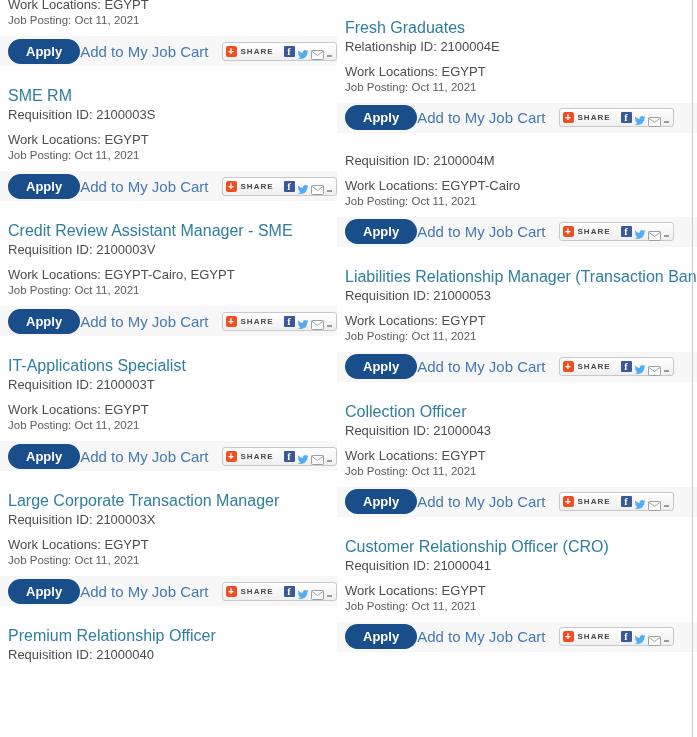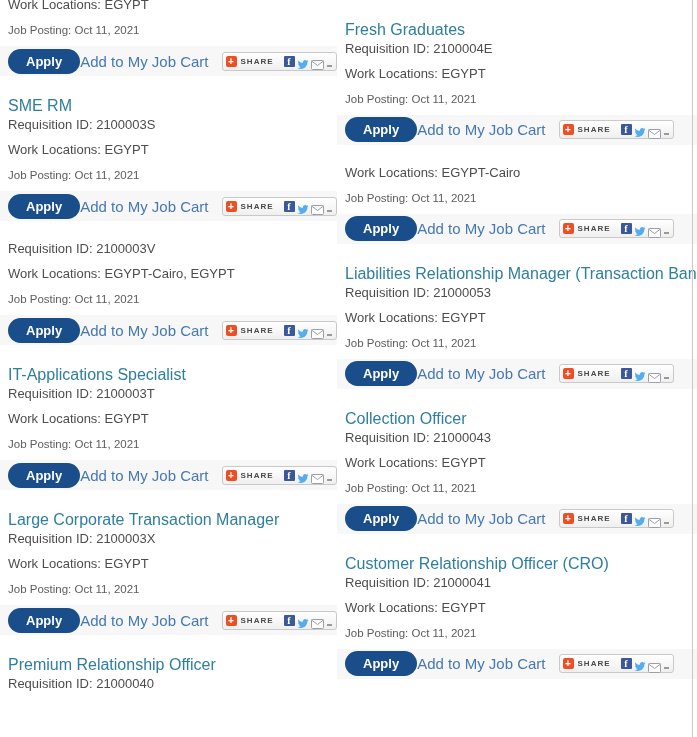--- a/index.html
+++ b/index.html
@@ -13,21 +13,21 @@
   .col{box-sizing:border-box;}
   .col-left{flex:0 0 337px;width:337px;}
   .col-right{flex:1 1 auto;min-width:0;padding-top:6px;}
   .job-item{margin-bottom:20px;}
   .job-title{
     display:block;font-size:16px;line-height:19px;color:#2e7e9e;
     text-decoration:none;padding-left:8px;white-space:nowrap;cursor:pointer;
   }
   .req{font-size:13px;line-height:16px;color:#4d4d4d;margin-top:2px;padding-left:8px;}
   .loc{font-size:13px;line-height:16px;color:#4d4d4d;margin-top:9px;padding-left:8px;}
-  .date{font-size:11.5px;line-height:14px;color:#5d5d5d;margin-top:10px;padding-left:8px;}
+  .date{font-size:11.5px;line-height:14px;color:#5d5d5d;padding-left:8px;}
   .apply-row{
     height:30px;margin-top:9px;background:#f7f7f7;
     display:flex;align-items:center;padding-left:8px;box-sizing:border-box;
   }
   .col-left .apply-row{margin-left:0;}
   .apply-btn{
     flex:0 0 auto;height:25px;padding:0 18px;border:none;border-radius:13px;
     background:#1a4e8a;color:#ffffff;font-size:13px;font-family:inherit;cursor:pointer;font-weight:bold;
   }
   .cart-link{
@@ -120,20 +120,21 @@
                 <rect x="0.5" y="0.5" width="12" height="9" rx="1" fill="#fdfdfd" stroke="#9aa0a6"></rect>
                 <path d="M0.5 1 L6.5 5.5 L12.5 1" fill="none" stroke="#9aa0a6"></path>
               </svg>
         </span>
         <span class="share-more"></span>
       </span>
     </div>
   </div>
 
   <div class="job-item">
+    <a class="job-title">Credit Review Assistant Manager - SME</a>
     <div class="req">Requisition ID: 2100003V</div>
     <div class="loc">Work Locations: EGYPT-Cairo, EGYPT</div>
     <div class="date">Job Posting: Oct 11, 2021</div>
     <div class="apply-row">
       <button class="apply-btn">Apply</button>
       <a class="cart-link">Add to My Job Cart</a>
       <span class="share-widget">
         <span class="st-plus">+</span>
         <span class="st-label">SHARE</span>
         <span class="fb-icon">f</span>
@@ -211,47 +212,48 @@
 
   <div class="job-item">
     <a class="job-title">Premium Relationship Officer</a>
     <div class="req">Requisition ID: 21000040</div>
 
   </div>
 </div>
   <div class="col col-right">
   <div class="job-item">
     <a class="job-title">Fresh Graduates</a>
-    <div class="req">Requisition ID: 2100004E</div>
-    <div class="loc">Work Locations: EGYPT</div>
-    <div class="date">Job Posting: Oct 11, 2021</div>
-    <div class="apply-row">
-      <button class="apply-btn">Apply</button>
-      <a class="cart-link">Add to My Job Cart</a>
-      <span class="share-widget">
-        <span class="st-plus">+</span>
-        <span class="st-label">SHARE</span>
-        <span class="fb-icon">f</span>
-        <span class="tw-icon">
-          <svg width="12" height="11" viewBox="0 0 24 24">
-                <path fill="#55acee" d="M23.95 4.57c-.88.39-1.83.65-2.82.78 1.01-.61 1.79-1.57 2.16-2.72-.95.55-2 .96-3.13 1.18C19.26 2.85 17.99 2.25 16.57 2.25c-2.72 0-4.92 2.2-4.92 4.92 0 .39.04.76.13 1.12C7.69 8.09 4.07 6.13 1.64 3.16c-.43.72-.67 1.56-.67 2.47 0 1.71.87 3.21 2.19 4.1-.81-.03-1.57-.25-2.23-.62v.06c0 2.39 1.69 4.37 3.95 4.83-.41.11-.85.17-1.3.17-.31 0-.61-.03-.92-.09.63 1.95 2.45 3.38 4.6 3.42-1.68 1.32-3.81 2.1-6.1 2.1-.39 0-.78-.02-1.17-.07 2.19 1.39 4.77 2.21 7.56 2.21 9.05 0 14-7.5 14-13.99 0-.21 0-.42-.02-.63.96-.69 1.8-1.56 2.46-2.55z"></path>
-              </svg>
-        </span>
-        <span class="em-icon">
-          <svg width="13" height="10" viewBox="0 0 13 10">
-                <rect x="0.5" y="0.5" width="12" height="9" rx="1" fill="#fdfdfd" stroke="#9aa0a6"></rect>
-                <path d="M0.5 1 L6.5 5.5 L12.5 1" fill="none" stroke="#9aa0a6"></path>
-              </svg>
-        </span>
-        <span class="share-more"></span>
-      </span>
-    </div>
-  </div>
-
-  <div class="job-item">
+    <div class="req">Relationship ID: 2100004E</div>
+    <div class="loc">Work Locations: EGYPT</div>
+    <div class="date">Job Posting: Oct 11, 2021</div>
+    <div class="apply-row">
+      <button class="apply-btn">Apply</button>
+      <a class="cart-link">Add to My Job Cart</a>
+      <span class="share-widget">
+        <span class="st-plus">+</span>
+        <span class="st-label">SHARE</span>
+        <span class="fb-icon">f</span>
+        <span class="tw-icon">
+          <svg width="12" height="11" viewBox="0 0 24 24">
+                <path fill="#55acee" d="M23.95 4.57c-.88.39-1.83.65-2.82.78 1.01-.61 1.79-1.57 2.16-2.72-.95.55-2 .96-3.13 1.18C19.26 2.85 17.99 2.25 16.57 2.25c-2.72 0-4.92 2.2-4.92 4.92 0 .39.04.76.13 1.12C7.69 8.09 4.07 6.13 1.64 3.16c-.43.72-.67 1.56-.67 2.47 0 1.71.87 3.21 2.19 4.1-.81-.03-1.57-.25-2.23-.62v.06c0 2.39 1.69 4.37 3.95 4.83-.41.11-.85.17-1.3.17-.31 0-.61-.03-.92-.09.63 1.95 2.45 3.38 4.6 3.42-1.68 1.32-3.81 2.1-6.1 2.1-.39 0-.78-.02-1.17-.07 2.19 1.39 4.77 2.21 7.56 2.21 9.05 0 14-7.5 14-13.99 0-.21 0-.42-.02-.63.96-.69 1.8-1.56 2.46-2.55z"></path>
+              </svg>
+        </span>
+        <span class="em-icon">
+          <svg width="13" height="10" viewBox="0 0 13 10">
+                <rect x="0.5" y="0.5" width="12" height="9" rx="1" fill="#fdfdfd" stroke="#9aa0a6"></rect>
+                <path d="M0.5 1 L6.5 5.5 L12.5 1" fill="none" stroke="#9aa0a6"></path>
+              </svg>
+        </span>
+        <span class="share-more"></span>
+      </span>
+    </div>
+  </div>
+
+  <div class="job-item">
+    <div class="req">Requisition ID: 2100004M</div>
     <div class="loc">Work Locations: EGYPT-Cairo</div>
     <div class="date">Job Posting: Oct 11, 2021</div>
     <div class="apply-row">
       <button class="apply-btn">Apply</button>
       <a class="cart-link">Add to My Job Cart</a>
       <span class="share-widget">
         <span class="st-plus">+</span>
         <span class="st-label">SHARE</span>
         <span class="fb-icon">f</span>
         <span class="tw-icon">

